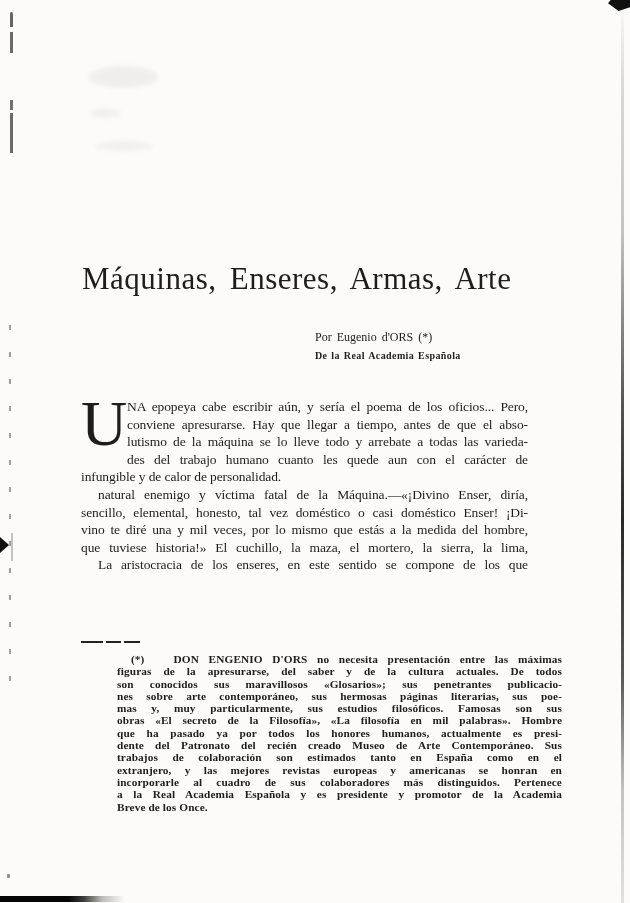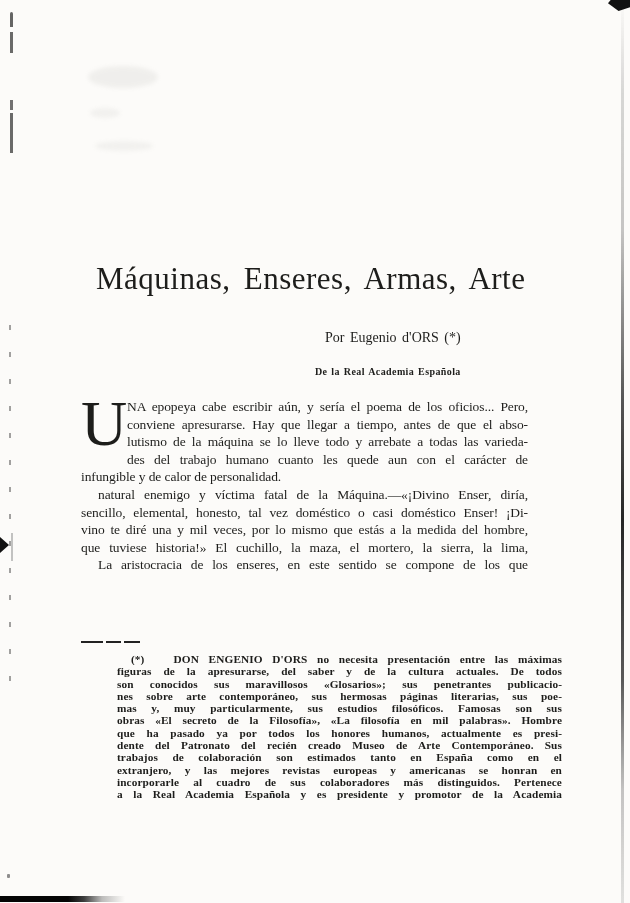--- a/index.html
+++ b/index.html
@@ -5,30 +5,30 @@
   html,body{margin:0;padding:0;background:#e8e8e6;}
   .page{
     position:relative;width:630px;height:903px;margin:0 auto;
     background:var(--paper,#fcfbf9);
     overflow:hidden;
     font-family:"Liberation Serif", serif;
     color:var(--ink,#1d1d1b);
   }
   
   .title{
-    position:absolute;left:96px;top:262px;width:480px;
+    position:absolute;left:82px;top:262px;width:480px;
     font-size:31px;line-height:34px;white-space:nowrap;
     word-spacing:5px;letter-spacing:.5px;font-weight:normal;margin:0;
   }
   .byline{
-    position:absolute;left:325px;top:329px;
-    font-size:14px;line-height:17px;word-spacing:2px;white-space:nowrap;
+    position:absolute;left:315px;top:329px;
+    font-size:12px;line-height:17px;word-spacing:2px;white-space:nowrap;
   }
   .affiliation{
-    position:absolute;left:315px;top:366px;
+    position:absolute;left:315px;top:350px;
     font-size:10px;font-weight:bold;letter-spacing:.4px;word-spacing:1px;white-space:nowrap;
   }
   .bodytext{
     position:absolute;left:81px;top:398px;width:447px;
     font-size:13.5px;letter-spacing:-.1px;
     --lh:17.6px;
   }
   .ln{
     text-align:justify;text-align-last:justify;
     height:var(--lh);line-height:var(--lh);overflow:hidden;
@@ -145,15 +145,16 @@
       <div class="ln">son conocidos sus maravillosos «Glosarios»; sus penetrantes publicacio-</div>
       <div class="ln">nes sobre arte contemporáneo, sus hermosas páginas literarias, sus poe-</div>
       <div class="ln">mas y, muy particularmente, sus estudios filosóficos. Famosas son sus</div>
       <div class="ln">obras «El secreto de la Filosofía», «La filosofía en mil palabras». Hombre</div>
       <div class="ln">que ha pasado ya por todos los honores humanos, actualmente es presi-</div>
       <div class="ln">dente del Patronato del recién creado Museo de Arte Contemporáneo. Sus</div>
       <div class="ln">trabajos de colaboración son estimados tanto en España como en el</div>
       <div class="ln">extranjero, y las mejores revistas europeas y americanas se honran en</div>
       <div class="ln">incorporarle al cuadro de sus colaboradores más distinguidos. Pertenece</div>
       <div class="ln">a la Real Academia Española y es presidente y promotor de la Academia</div>
+      <div class="ln ragged">Breve de los Once.</div>
     </div>
 
 </div>
 
 </body></html>

